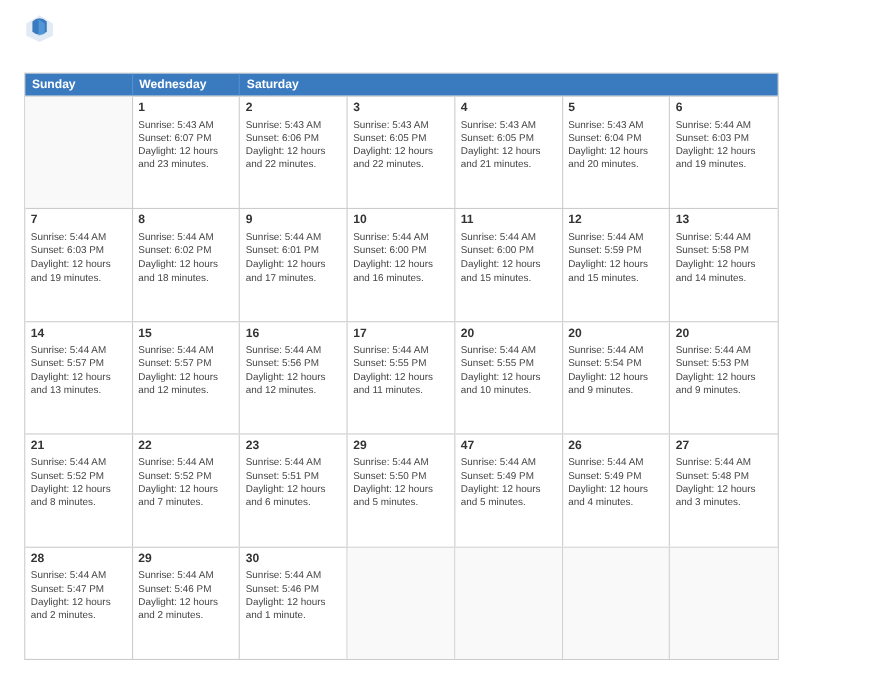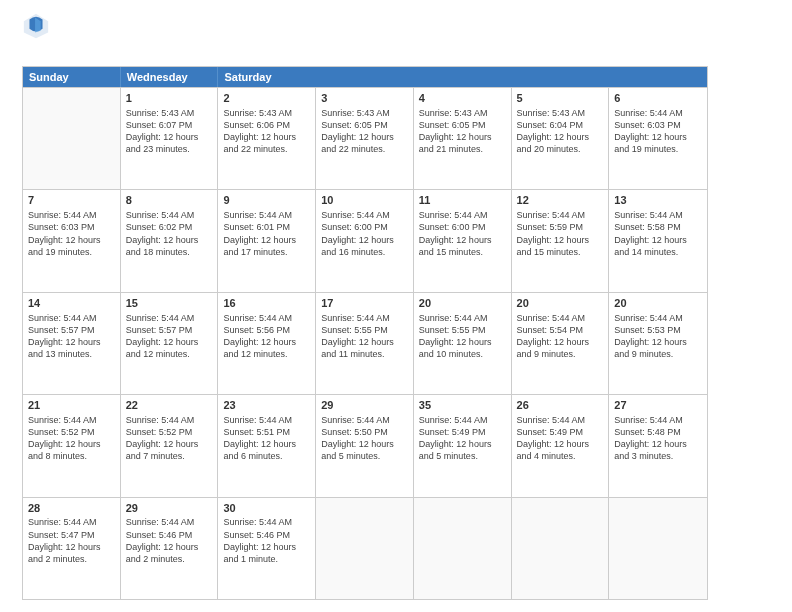--- a/index.html
+++ b/index.html
@@ -283,21 +283,21 @@
 Sunset: 5:51 PM
 Daylight: 12 hours and 6 minutes.</div>
           </div>
           <div class="cal-cell">
             <span class="day-num">29</span>
             <div class="day-info" style="white-space: pre-line;">Sunrise: 5:44 AM
 Sunset: 5:50 PM
 Daylight: 12 hours and 5 minutes.</div>
           </div>
           <div class="cal-cell">
-            <span class="day-num">35</span>
+            <span class="day-num">47</span>
             <div class="day-info" style="white-space: pre-line;">Sunrise: 5:44 AM
 Sunset: 5:49 PM
 Daylight: 12 hours and 5 minutes.</div>
           </div>
           <div class="cal-cell">
             <span class="day-num">26</span>
             <div class="day-info" style="white-space: pre-line;">Sunrise: 5:44 AM
 Sunset: 5:49 PM
 Daylight: 12 hours and 4 minutes.</div>
           </div>

